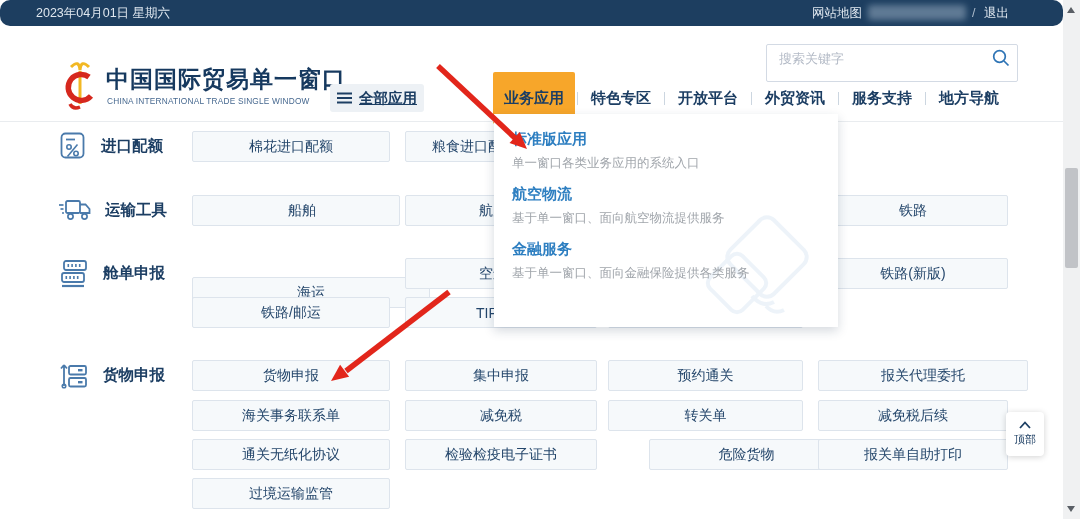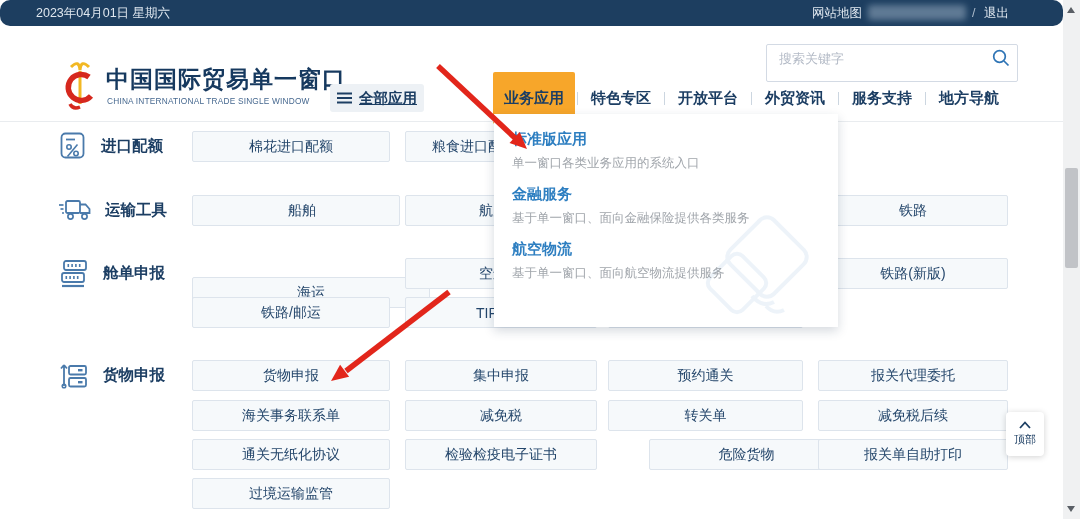--- a/index.html
+++ b/index.html
@@ -165,46 +165,46 @@
 <div class="gbtn" style="left:608px;top:258px;width:195px;"></div>
 <div class="gbtn" style="left:818px;top:258px;width:190px;">铁路(新版)</div>
 
 <div class="gbtn" style="left:192px;top:297px;width:198px;">铁路/邮运</div>
 <div class="gbtn cut" style="left:405px;top:297px;width:192px;padding-left:70px;">TIR</div>
 <div class="gbtn" style="left:608px;top:297px;width:195px;"></div>
 
 <div class="gbtn" style="left:192px;top:360px;width:198px;">货物申报</div>
 <div class="gbtn" style="left:405px;top:360px;width:192px;">集中申报</div>
 <div class="gbtn" style="left:608px;top:360px;width:195px;">预约通关</div>
-<div class="gbtn" style="left:818px;top:360px;width:190px;">报关代理委托</div>
+<div class="gbtn" style="left:818px;top:360px;width:210px;">报关代理委托</div>
 
 <div class="gbtn" style="left:192px;top:400px;width:198px;">海关事务联系单</div>
 <div class="gbtn" style="left:405px;top:400px;width:192px;">减免税</div>
 <div class="gbtn" style="left:608px;top:400px;width:195px;">转关单</div>
 <div class="gbtn" style="left:818px;top:400px;width:190px;">减免税后续</div>
 
 <div class="gbtn" style="left:192px;top:439px;width:198px;">通关无纸化协议</div>
 <div class="gbtn" style="left:405px;top:439px;width:192px;">检验检疫电子证书</div>
 <div class="gbtn" style="left:608px;top:439px;width:195px;margin-left:41px;">危险货物</div>
 <div class="gbtn" style="left:818px;top:439px;width:190px;">报关单自助打印</div>
 
 <div class="gbtn" style="left:192px;top:478px;width:198px;">过境运输监管</div>
 
 <div class="dropdown">
   <div class="dd-item">
     <div class="dd-title">标准版应用</div>
     <div class="dd-desc">单一窗口各类业务应用的系统入口</div>
   </div>
   <div class="dd-item">
+    <div class="dd-title">航空物流</div>
+    <div class="dd-desc">基于单一窗口、面向航空物流提供服务</div>
+  </div>
+  <div class="dd-item">
     <div class="dd-title">金融服务</div>
     <div class="dd-desc">基于单一窗口、面向金融保险提供各类服务</div>
-  </div>
-  <div class="dd-item">
-    <div class="dd-title">航空物流</div>
-    <div class="dd-desc">基于单一窗口、面向航空物流提供服务</div>
   </div>
   <svg class="watermark" width="160" height="125" viewBox="0 0 160 125">
     <g stroke="#dfeaf5" stroke-width="4" fill="none">
       <rect x="62" y="18" width="62" height="62" rx="10" transform="rotate(45 93 49)"></rect>
       <rect x="40" y="52" width="46" height="46" rx="8" transform="rotate(45 63 75)"></rect>
       <path d="M78 88 q10 12 22 6 M92 98 q8 9 18 4"></path>
     </g>
   </svg>
 </div>
 

